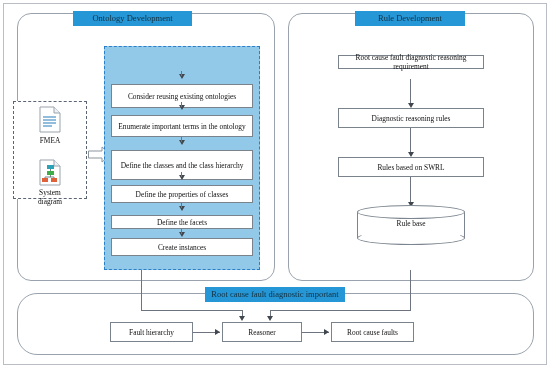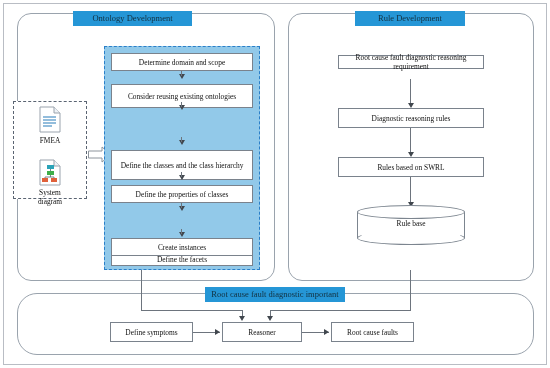--- a/index.html
+++ b/index.html
@@ -150,40 +150,40 @@
   </svg>
   <div class="icon-label" style="top:188px;">System</div>
   <div class="icon-label" style="top:197px;">diagram</div>
 
   <svg class="block-arrow" viewBox="0 0 24 17">
     <path d="M0.5 5 H14 V1 L23 8.5 L14 16 V12 H0.5 Z" fill="#ffffff" stroke="#8d949c" stroke-width="1"></path>
   </svg>
 
   <div class="dashed-blue"></div>
 
-  <div class="box step" style="top:53px;height:18px;">Determine domain and scope</div>
   <div class="arrow-down" style="left:179px;top:74px;"></div>
   <div class="vline" style="left:181px;top:71px;height:5px;"></div>
 
   <div class="box step" style="top:84px;height:24px;">Consider reusing existing ontologies</div>
   <div class="arrow-down" style="left:179px;top:105px;"></div>
   <div class="vline" style="left:181px;top:102px;height:5px;"></div>
 
+  <div class="box step" style="top:115px;height:22px;">Enumerate important terms in the ontology</div>
   <div class="arrow-down" style="left:179px;top:140px;"></div>
   <div class="vline" style="left:181px;top:137px;height:5px;"></div>
 
   <div class="box step" style="top:150px;height:30px;">Define the classes and the class hierarchy</div>
   <div class="arrow-down" style="left:179px;top:175px;"></div>
   <div class="vline" style="left:181px;top:172px;height:5px;"></div>
 
   <div class="box step" style="top:185px;height:18px;">Define the properties of  classes</div>
   <div class="arrow-down" style="left:179px;top:206px;"></div>
   <div class="vline" style="left:181px;top:203px;height:5px;"></div>
 
-  <div class="box step" style="top:215px;height:14px;margin-top:37px;">Define the facets</div>
+  <div class="box step" style="top:215px;height:14px;">Define the facets</div>
   <div class="arrow-down" style="left:179px;top:232px;"></div>
   <div class="vline" style="left:181px;top:229px;height:5px;"></div>
 
   <div class="box step" style="top:238px;height:18px;">Create instances</div>
 
   <div class="panel" id="panel-rule"></div>
   <div class="chip" id="chip-rule">Rule Development</div>
 
   <div class="box rbox" style="top:55px;height:14px;">Root cause fault diagnostic reasoning requirement</div>
   <div class="vline" style="left:410px;top:79px;height:26px;"></div>
@@ -210,21 +210,21 @@
   <div class="vline" style="left:141px;top:270px;height:40px;"></div>
   <div class="hline" style="left:141px;top:310px;width:101px;"></div>
   <div class="vline" style="left:242px;top:310px;height:9px;"></div>
   <div class="arrow-down" style="left:239px;top:316px;"></div>
 
   <div class="vline" style="left:410px;top:270px;height:40px;"></div>
   <div class="hline" style="left:270px;top:310px;width:141px;"></div>
   <div class="vline" style="left:270px;top:310px;height:9px;"></div>
   <div class="arrow-down" style="left:267px;top:316px;"></div>
 
-  <div class="box bbox" style="left:110px;width:83px;">Define symptoms</div>
+  <div class="box bbox" style="left:110px;width:83px;">Fault hierarchy</div>
   <div class="hline" style="left:193px;top:332px;width:27px;"></div>
   <div class="arrow-right" style="left:215px;top:329px;"></div>
 
   <div class="box bbox" style="left:222px;width:80px;">Reasoner</div>
   <div class="hline" style="left:302px;top:332px;width:27px;"></div>
   <div class="arrow-right" style="left:324px;top:329px;"></div>
 
   <div class="box bbox" style="left:331px;width:83px;">Root cause faults</div>
 
 </div>

